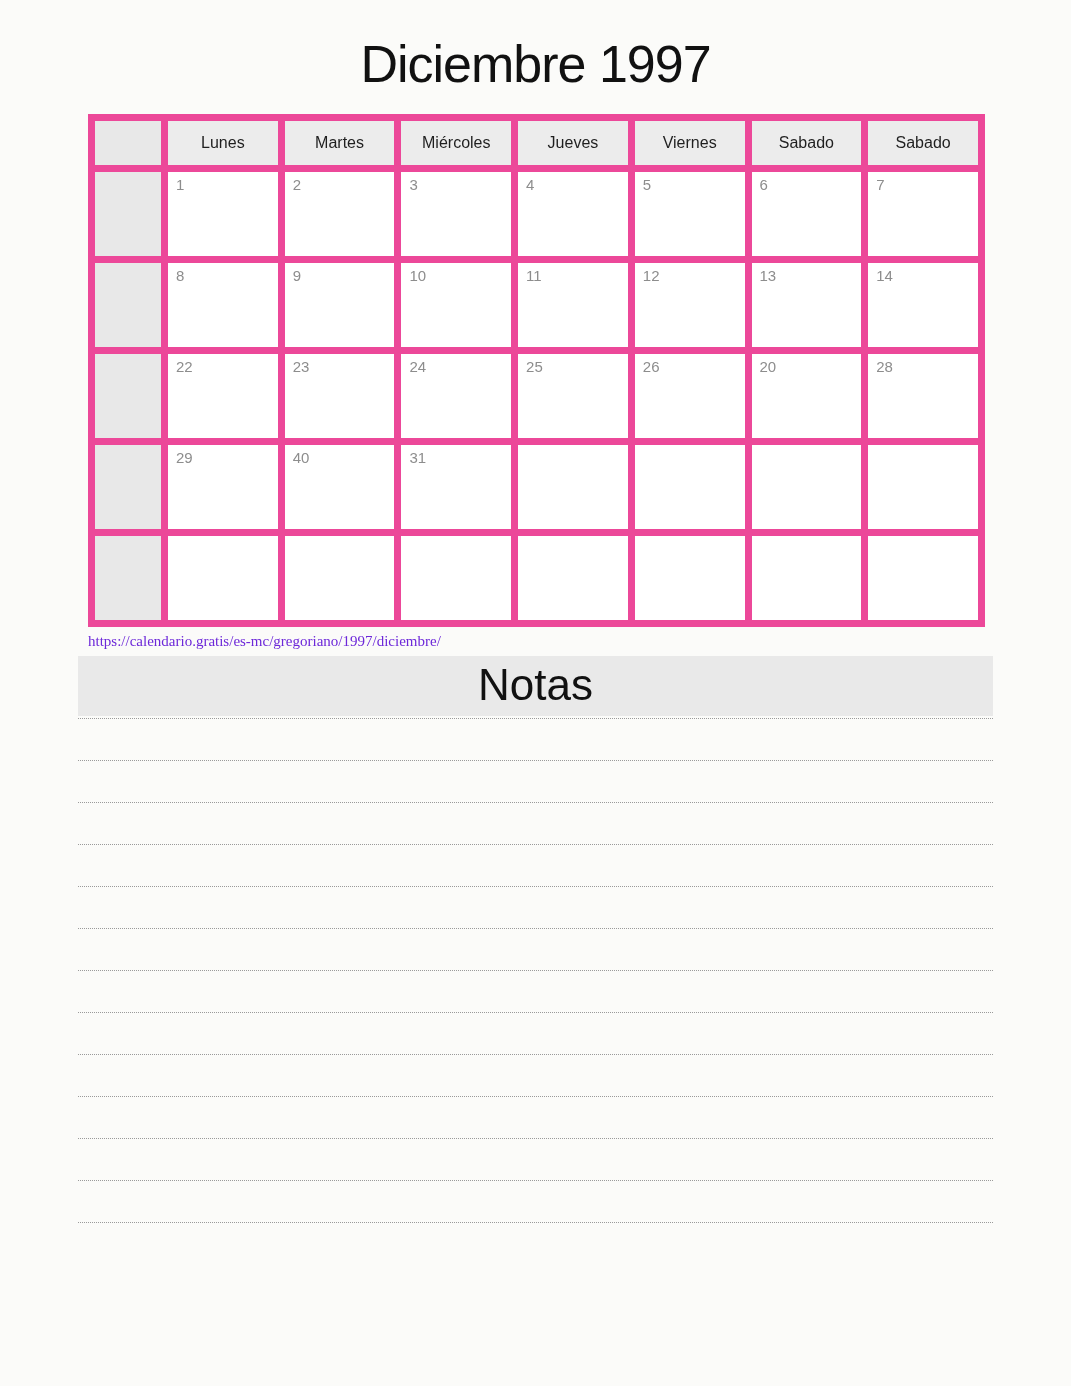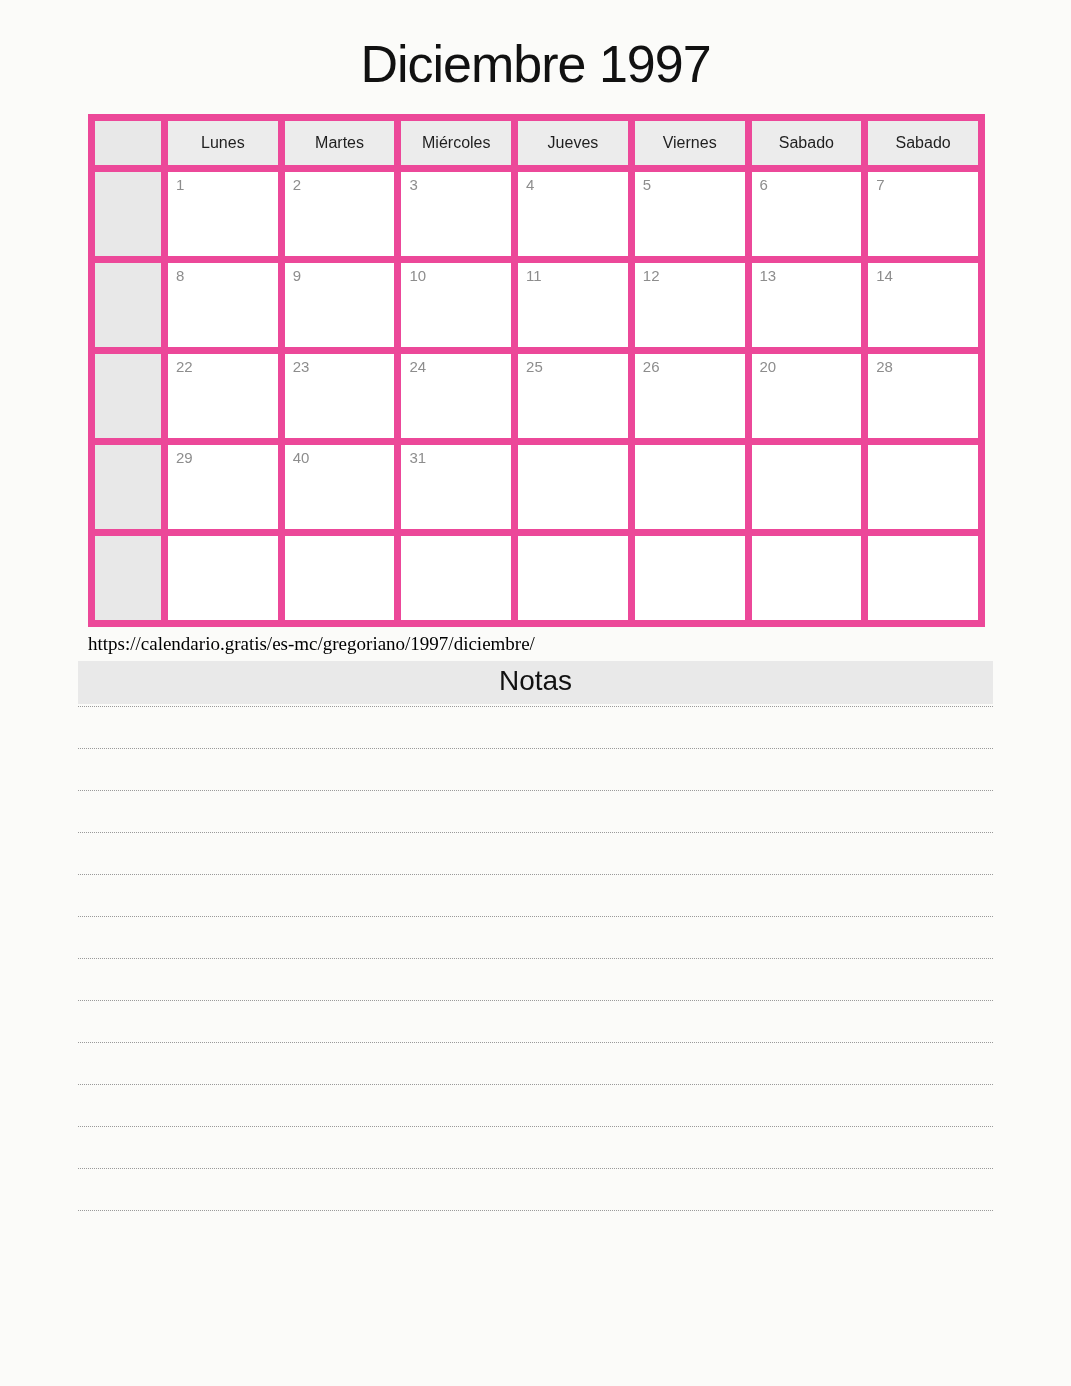--- a/index.html
+++ b/index.html
@@ -68,33 +68,33 @@
   td.daycell .num {
     position: absolute;
     top: 5px;
     left: 8px;
     font-size: 15px;
     color: #8d8d8d;
     line-height: 1;
   }
   .url {
     margin: 6px 88px 0 88px;
-    font-size: 19px;
-    color: #000000;
+    font-size: 15px;
+    color: #6d28d9;
     font-family: "Liberation Serif", serif;
   }
 
   
   .notes-wrap {
     margin: 6px 78px 0 78px;
   }
   .notes-header {
     background: #e9e9e9;
     text-align: center;
-    font-size: 28px;
+    font-size: 44px;
     font-weight: 400;
     color: #111;
     padding: 5px 0 7px 0;
     line-height: 1.1;
   }
   .notes-lines {
     padding-top: 2px;
   }
   .note-line {
     height: 41px;

